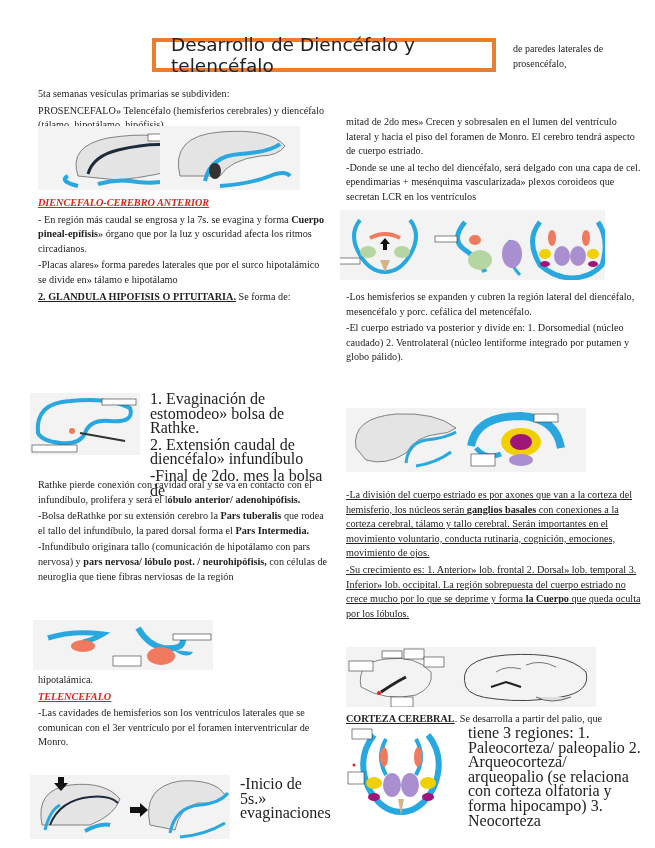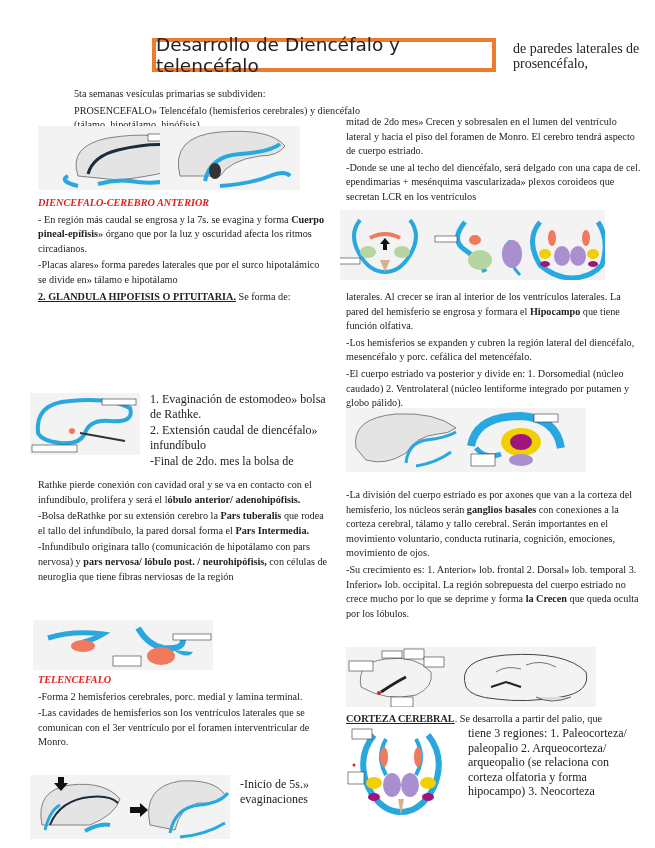--- a/index.html
+++ b/index.html
@@ -1,40 +1,40 @@
 <!DOCTYPE html>
 <html><head>
 <meta charset="utf-8">
 <style>
   html, body { margin: 0; padding: 0; background: #ffffff; }
   body { width: 655px; height: 848px; position: relative; overflow: hidden;
          font-family: "Liberation Serif", "DejaVu Serif", serif; color: #222; }
   .title-box { position: absolute; left: 152px; top: 38px; width: 344px; height: 34px;
                border: 4px solid #ec7d2f; box-sizing: border-box; display: flex; align-items: center;
                justify-content: center; font-family: "DejaVu Sans", "Liberation Sans", sans-serif;
-               font-size: 18.5px; color: #222; background: #fff; }
-  .title-side { position: absolute; left: 513px; top: 41px; width: 130px; font-size: 14px; line-height: 15px; }
+               font-size: 18.5px; color: #222; background: #fff; padding-left: 15px; }
+  .title-side { position: absolute; left: 513px; top: 41px; width: 130px; font-size: 10px; line-height: 15px; }
   .col { position: absolute; font-size: 10.2px; line-height: 14.6px; }
   .col p { margin: 0 0 2px 0; }
-  .red-head { color: #e02020; font-weight: bold; font-style: italic; }
+  .red-head { color: #e02020; font-weight: bold; font-style: italic; text-decoration: underline; }
   .bold { font-weight: bold; }
   .u-head { font-weight: bold; text-decoration: underline; }
   .fig { position: absolute; background: #f3f3f3; overflow: hidden; }
   .fig svg { display: block; width: 100%; height: 100%; }
-  .float-text { position: absolute; font-size: 12px; line-height: 14.6px; }
+  .float-text { position: absolute; font-size: 16px; line-height: 14.6px; }
 </style>
 </head>
 <body>
 
 <div class="title-box">
   <span>Desarrollo de Diencéfalo y telencéfalo</span>
 </div>
 <div class="title-side">de paredes laterales de prosencéfalo,</div>
 
-<div class="col" style="left:38px; top:87px; width:292px;margin-left:36px;">
+<div class="col" style="left:38px; top:87px; width:292px;">
   <p>5ta semanas vesículas primarias se subdividen:</p>
   <p style="margin:0;">PROSENCEFALO» Telencéfalo (hemisferios cerebrales) y diencéfalo (tálamo, hipotálamo, hipófisis)</p>
 </div>
 
 <div class="fig" style="left:38px; top:126px; width:185px; height:64px;">
   <svg viewBox="0 0 185 64">
     <path d="M40 50 Q30 20 70 12 Q120 4 150 18 Q165 30 150 40 Q120 50 80 54 Z" fill="#e4e4e4" stroke="#666" stroke-width="0.8"></path>
     <path d="M50 48 Q55 30 80 24 Q120 14 150 22" fill="none" stroke="#1d2a3a" stroke-width="3"></path>
     <path d="M60 58 Q80 52 100 56 Q130 60 150 44 Q160 38 165 40" fill="none" stroke="#29a8e0" stroke-width="4"></path>
     <path d="M30 50 Q20 55 40 60" fill="none" stroke="#29a8e0" stroke-width="4"></path>
@@ -84,22 +84,22 @@
     <ellipse cx="50" cy="26" rx="12" ry="6" fill="#ef7a5d"></ellipse>
     <path d="M105 8 Q115 25 130 28 Q150 30 150 20" fill="none" stroke="#29a8e0" stroke-width="6"></path>
     <ellipse cx="128" cy="36" rx="14" ry="9" fill="#ef7a5d"></ellipse>
     <path d="M140 30 Q155 40 160 32" fill="#29a8e0"></path>
     <rect x="140" y="14" width="38" height="6" fill="#fff" stroke="#333" stroke-width="0.6"></rect>
     <rect x="80" y="36" width="28" height="10" fill="#fff" stroke="#333" stroke-width="0.6"></rect>
   </svg>
 </div>
 
 <div class="col" style="left:38px; top:673px; width:294px;">
+  <p>hipotalámica.</p>
   <p><span class="red-head">TELENCEFALO</span></p>
-  <p>-Forma 2 hemisferios cerebrales, porc. medial y lamina terminal.</p>
   <p>-Las cavidades de hemisferios son los ventrículos laterales que se comunican con el 3er ventrículo por el foramen interventricular de Monro.</p>
 </div>
 
 <div class="fig" style="left:30px; top:775px; width:200px; height:64px;">
   <svg viewBox="0 0 200 64">
     <path d="M12 50 Q5 15 40 10 Q75 6 90 24 Q85 40 60 50 Z" fill="#e4e4e4" stroke="#666" stroke-width="0.8"></path>
     <path d="M20 50 Q30 25 60 22 Q80 20 88 28" fill="none" stroke="#1d2a3a" stroke-width="2"></path>
     <path d="M15 55 Q20 35 30 30" fill="none" stroke="#29a8e0" stroke-width="3"></path>
     <path d="M55 56 Q70 48 80 50" fill="none" stroke="#29a8e0" stroke-width="4"></path>
     <polygon points="28,2 34,2 34,8 38,8 31,16 24,8 28,8" fill="#111"></polygon>
@@ -137,43 +137,42 @@
     <ellipse cx="205" cy="44" rx="6" ry="5" fill="#f0d000"></ellipse>
     <ellipse cx="253" cy="44" rx="6" ry="5" fill="#f0d000"></ellipse>
     <ellipse cx="222" cy="46" rx="8" ry="10" fill="#a98fd0"></ellipse>
     <ellipse cx="238" cy="46" rx="8" ry="10" fill="#a98fd0"></ellipse>
     <ellipse cx="205" cy="54" rx="5" ry="3" fill="#a0157a"></ellipse>
     <ellipse cx="253" cy="54" rx="5" ry="3" fill="#a0157a"></ellipse>
   </svg>
 </div>
 
 <div class="col" style="left:346px; top:290px; width:295px;">
-  <p><span>laterales. Al crecer se iran al interior de los ventrículos laterales. La pared del hemisferio se engrosa y formara el </span><span class="bold">Hipocampo</span><span> que tiene función olfativa.</span></p>
   <p>-Los hemisferios se expanden y cubren la región lateral del diencéfalo, mesencéfalo y porc. cefálica del metencéfalo.</p>
   <p>-El cuerpo estriado va posterior y divide en: 1. Dorsomedial (núcleo caudado) 2. Ventrolateral (núcleo lentiforme integrado por putamen y globo pálido).</p>
 </div>
 
 <div class="fig" style="left:346px; top:408px; width:240px; height:64px;">
   <svg viewBox="0 0 240 64">
     <path d="M10 40 Q5 10 50 6 Q90 4 110 20 Q102 26 92 26 Q70 28 60 45 Q40 58 20 52 Z" fill="#e4e4e4" stroke="#666" stroke-width="0.8"></path>
     <path d="M60 55 Q62 35 80 32 Q100 30 110 24" fill="none" stroke="#29a8e0" stroke-width="3"></path>
     <path d="M70 58 Q90 55 105 44" fill="none" stroke="#29a8e0" stroke-width="3"></path>
     <path d="M125 38 Q130 8 175 8 Q210 10 215 40" fill="none" stroke="#29a8e0" stroke-width="8"></path>
     <ellipse cx="175" cy="34" rx="20" ry="14" fill="#f0d000"></ellipse>
     <ellipse cx="175" cy="34" rx="11" ry="8" fill="#a0157a"></ellipse>
     <ellipse cx="175" cy="52" rx="12" ry="6" fill="#a98fd0"></ellipse>
     <path d="M130 40 Q140 52 155 46" fill="none" stroke="#29a8e0" stroke-width="5"></path>
     <rect x="125" y="46" width="24" height="12" fill="#fff" stroke="#333" stroke-width="0.6"></rect>
     <rect x="188" y="6" width="24" height="8" fill="#fff" stroke="#333" stroke-width="0.6"></rect>
   </svg>
 </div>
 
-<div class="col" style="left:346px; top:488px; width:295px;">
+<div class="col" style="left:346px; top:488px; width:295px;text-decoration:underline;">
   <p><span>-La división del cuerpo estriado es por axones que van a la corteza del hemisferio, los núcleos serán </span><span class="bold">ganglios basales</span><span> con conexiones a la corteza cerebral, tálamo y tallo cerebral. Serán importantes en el movimiento voluntario, conducta rutinaria, cognición, emociones, movimiento de ojos.</span></p>
-  <p><span>-Su crecimiento es: 1. Anterior» lob. frontal 2. Dorsal» lob. temporal 3. Inferior» lob. occipital. La región sobrepuesta del cuerpo estriado no crece mucho por lo que se deprime y forma </span><span class="bold">la Crecen</span><span> que queda oculta por los lóbulos.</span></p>
+  <p><span>-Su crecimiento es: 1. Anterior» lob. frontal 2. Dorsal» lob. temporal 3. Inferior» lob. occipital. La región sobrepuesta del cuerpo estriado no crece mucho por lo que se deprime y forma </span><span class="bold">la Cuerpo</span><span> que queda oculta por los lóbulos.</span></p>
 </div>
 
 <div class="fig" style="left:346px; top:647px; width:250px; height:60px;">
   <svg viewBox="0 0 250 60">
     <path d="M15 40 Q10 15 40 12 Q70 8 85 25 Q88 40 70 48 Q40 55 15 40Z" fill="none" stroke="#666" stroke-width="0.8"></path>
     <path d="M35 45 Q50 35 60 30" stroke="#222" stroke-width="3"></path>
     <circle cx="33" cy="46" r="2" fill="#e02020"></circle>
     <rect x="3" y="14" width="24" height="10" fill="#fff" stroke="#333" stroke-width="0.6"></rect>
     <rect x="36" y="4" width="20" height="7" fill="#fff" stroke="#333" stroke-width="0.6"></rect>
     <rect x="58" y="2" width="20" height="10" fill="#fff" stroke="#333" stroke-width="0.6"></rect>

